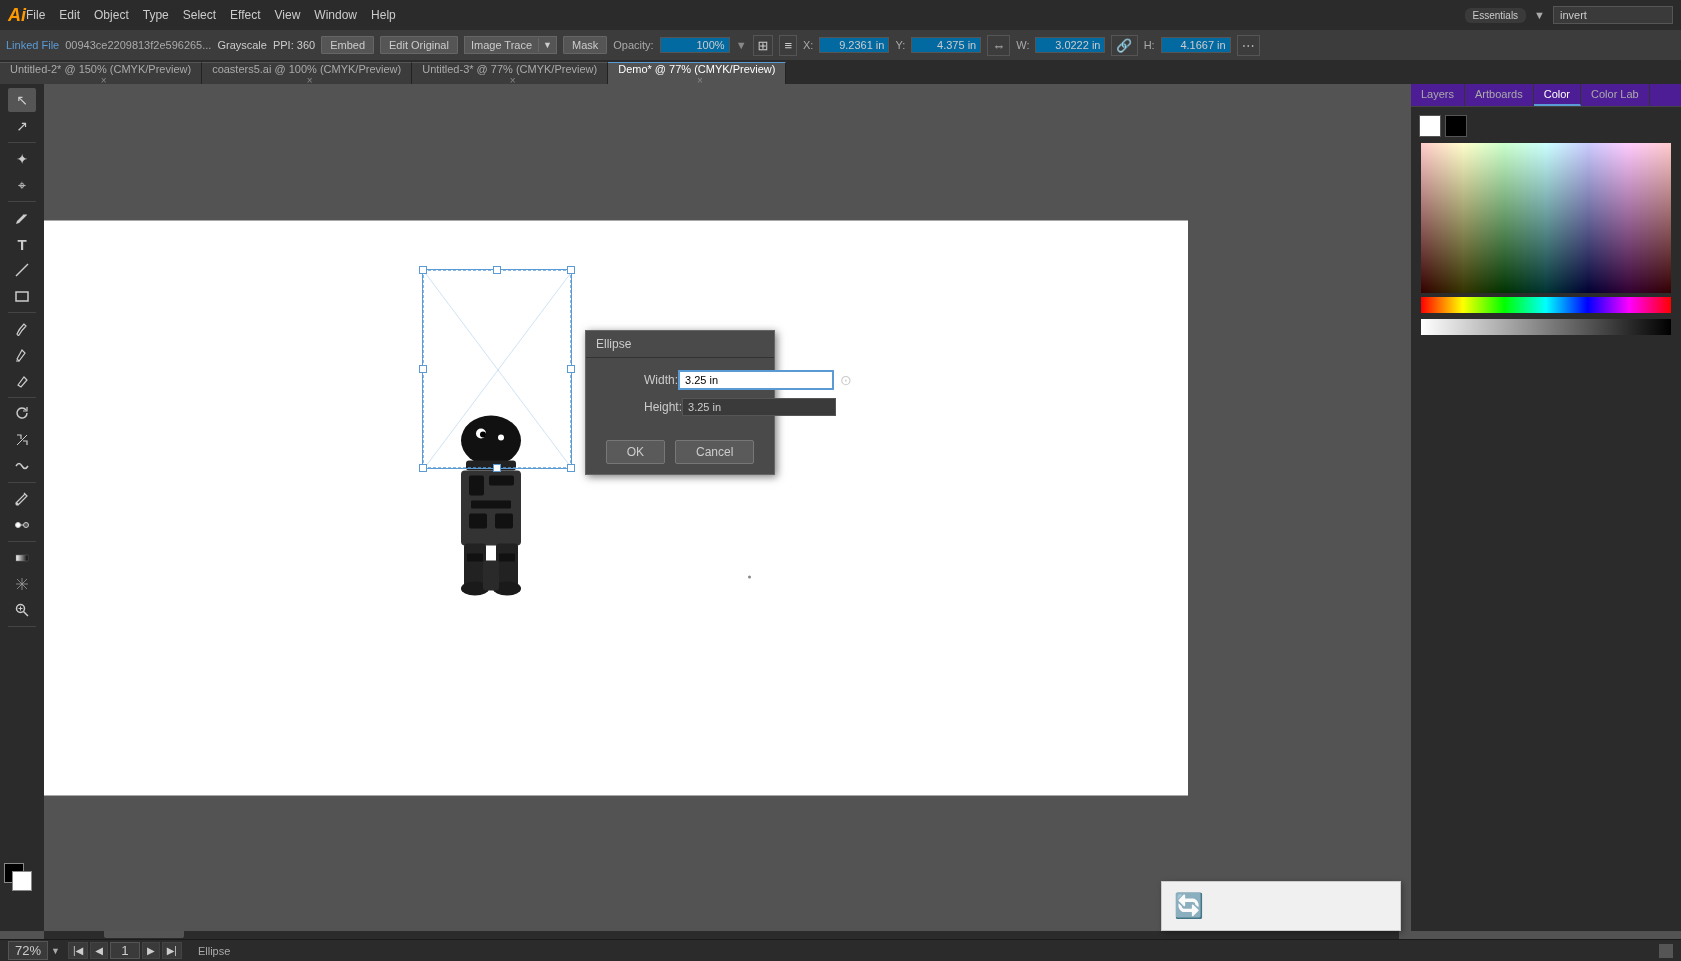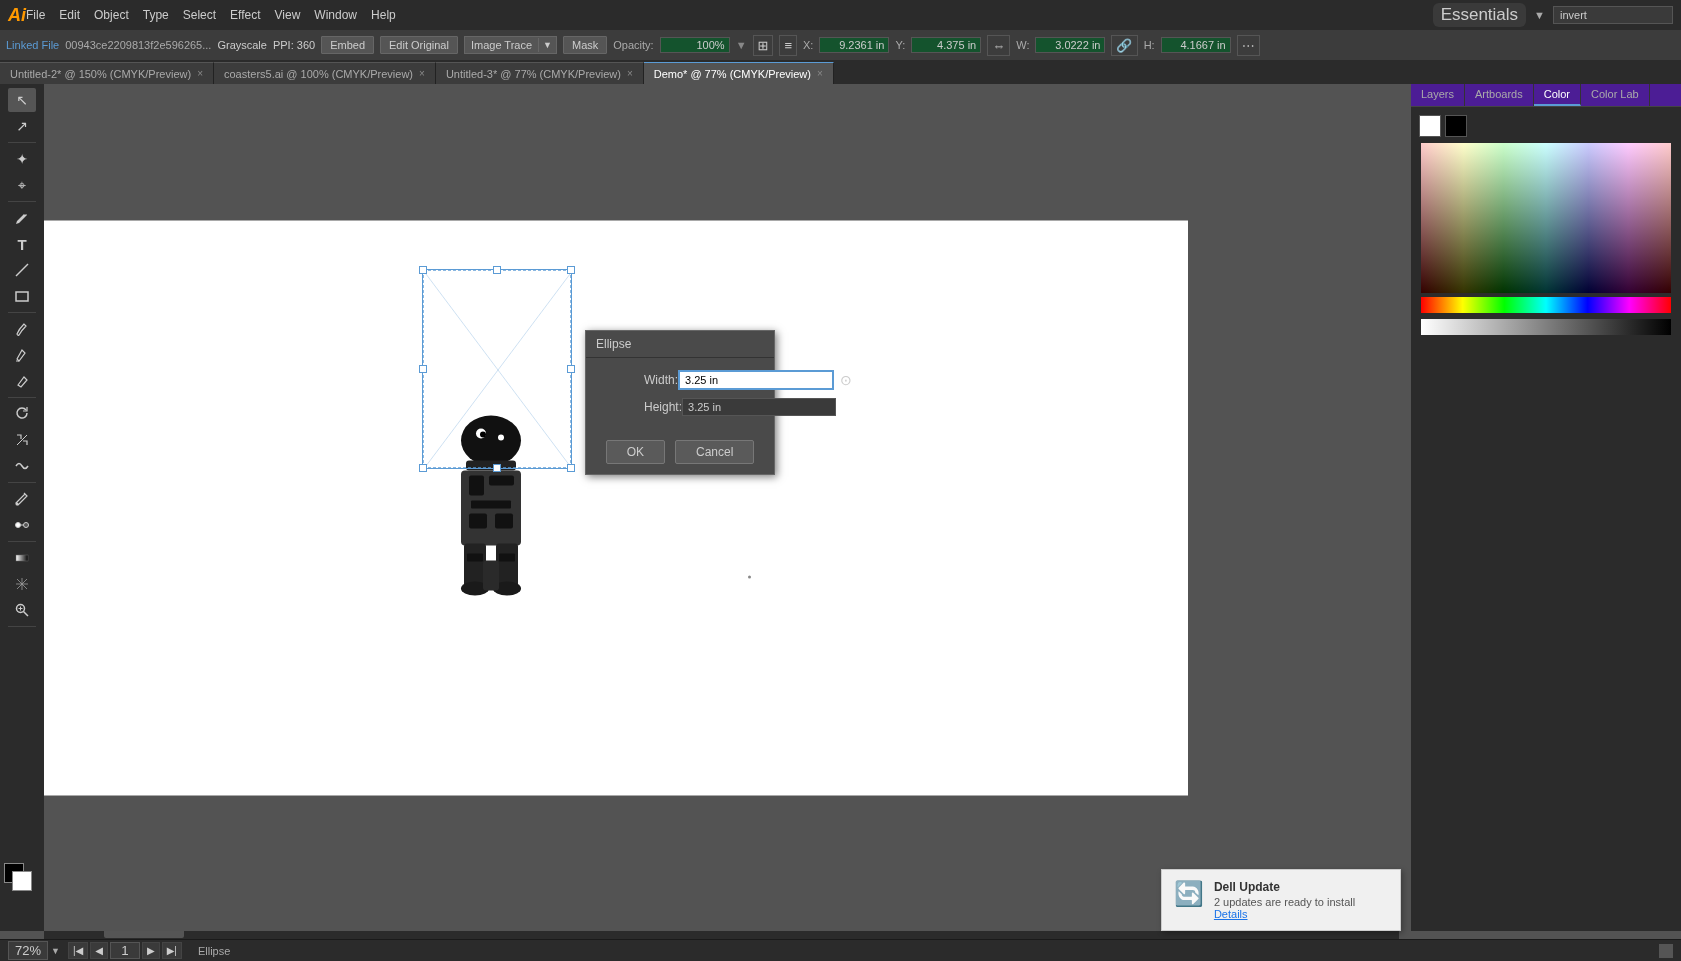--- a/index.html
+++ b/index.html
@@ -7,47 +7,47 @@
 
     
     #title-bar {
       width: 100%; height: 30px; background: #2b2b2b; display: flex; align-items: center; padding: 0 8px;
       position: absolute; top: 0; left: 0; z-index: 100;
     }
     #title-bar .ai-logo { color: #f90; font-size: 18px; font-weight: bold; margin-right: 0; font-style: italic; }
     #title-bar .menu-items { display: flex; gap: 14px; font-size: 12px; color: #ccc; }
     #title-bar .menu-items span { cursor: pointer; }
     #title-bar .right { margin-left: auto; display: flex; align-items: center; gap: 8px; }
-    #title-bar .essentials { background: #3a3a3a; padding: 2px 8px; border-radius: 6px; font-size: 17px; color: #ccc; cursor: pointer; }
+    #title-bar .essentials { background: #3a3a3a; padding: 2px 8px; border-radius: 6px; font-size: 10px; color: #ccc; cursor: pointer; }
     #title-bar .search-box { background: #3a3a3a; border: 1px solid #555; padding: 2px 6px; color: #ccc; font-size: 11px; width: 120px; }
 
     
     #control-bar {
       width: 100%; height: 30px; background: #3c3c3c; display: flex; align-items: center; padding: 0 6px; gap: 6px;
       position: absolute; top: 30px; left: 0; z-index: 100;
     }
     #control-bar .ctrl-item { font-size: 11px; color: #ccc; white-space: nowrap; }
     #control-bar .linked-file { color: #5b9bd5; font-size: 11px; cursor: pointer; }
     #control-bar .filename { color: #aaa; font-size: 11px; }
     #control-bar .btn { background: #555; border: 1px solid #666; color: #ccc; font-size: 11px; padding: 2px 8px; cursor: pointer; border-radius: 1px; }
     #control-bar .image-trace-btn { display: flex; align-items: center; background: #555; border: 1px solid #666; cursor: pointer; }
     #control-bar .image-trace-btn span { font-size: 11px; color: #ccc; padding: 2px 6px; }
     #control-bar .image-trace-btn .arrow { padding: 2px 4px; border-left: 1px solid #666; font-size: 9px; }
-    #control-bar input.val { background: #14532d; border: 1px solid #555; color: #ccc; font-size: 11px; padding: 1px 4px; width: 70px; text-align: right; }
+    #control-bar input.val { background: #0369a1; border: 1px solid #555; color: #ccc; font-size: 11px; padding: 1px 4px; width: 70px; text-align: right; }
     #control-bar .label { color: #aaa; font-size: 11px; }
     #control-bar .icon-btn { background: #3c3c3c; border: 1px solid #555; padding: 2px 4px; cursor: pointer; color: #ccc; font-size: 13px; }
 
     
     #tabs-bar {
       width: 100%; height: 24px; background: #2b2b2b; display: flex; align-items: flex-end;
       position: absolute; top: 60px; left: 0; z-index: 99;
     }
     .tab {
       height: 22px; padding: 0 10px; background: #3c3c3c; border-right: 1px solid #222; border-top: 1px solid #555;
-      display: flex; align-items: center; font-size: 11px; color: #aaa; cursor: pointer; white-space: nowrap;
+      display: flex; align-items: center; font-size: 11px; color: #aaa; cursor: pointer; white-space: nowrap; flex-direction: column;
     }
     .tab.active { background: #535353; color: #fff; border-top: 1px solid #5b9bd5; }
     .tab .close-x { margin-left: 6px; color: #888; font-size: 10px; cursor: pointer; }
 
     
     #left-toolbar {
       position: absolute; top: 84px; left: 0; width: 44px; bottom: 30px;
       background: #2b2b2b; z-index: 98; display: flex; flex-direction: column; align-items: center; padding-top: 4px; gap: 2px;
     }
     .tool-btn {
@@ -479,25 +479,20 @@
     </div>
   </div>
   <div class="dialog-buttons">
     <button class="dialog-btn">OK</button>
     <button class="dialog-btn">Cancel</button>
   </div>
 </div>
 
 <div id="dell-notification">
   <div class="dell-icon">🔄</div>
-  <div class="dell-content">
-    <div class="dell-title">Dell Update</div>
-    <div class="dell-text">2 updates are ready to install</div>
-    <div class="dell-link">Details</div>
-  </div>
 </div>
 
 <div id="status-bar">
   <div class="zoom-ctrl">
     <input class="zoom-val" type="text" value="72%" style="">
     <span style="font-size:9px;">▼</span>
   </div>
   <div class="nav-btns">
     <button class="nav-btn">|◀</button>
     <button class="nav-btn">◀</button>

